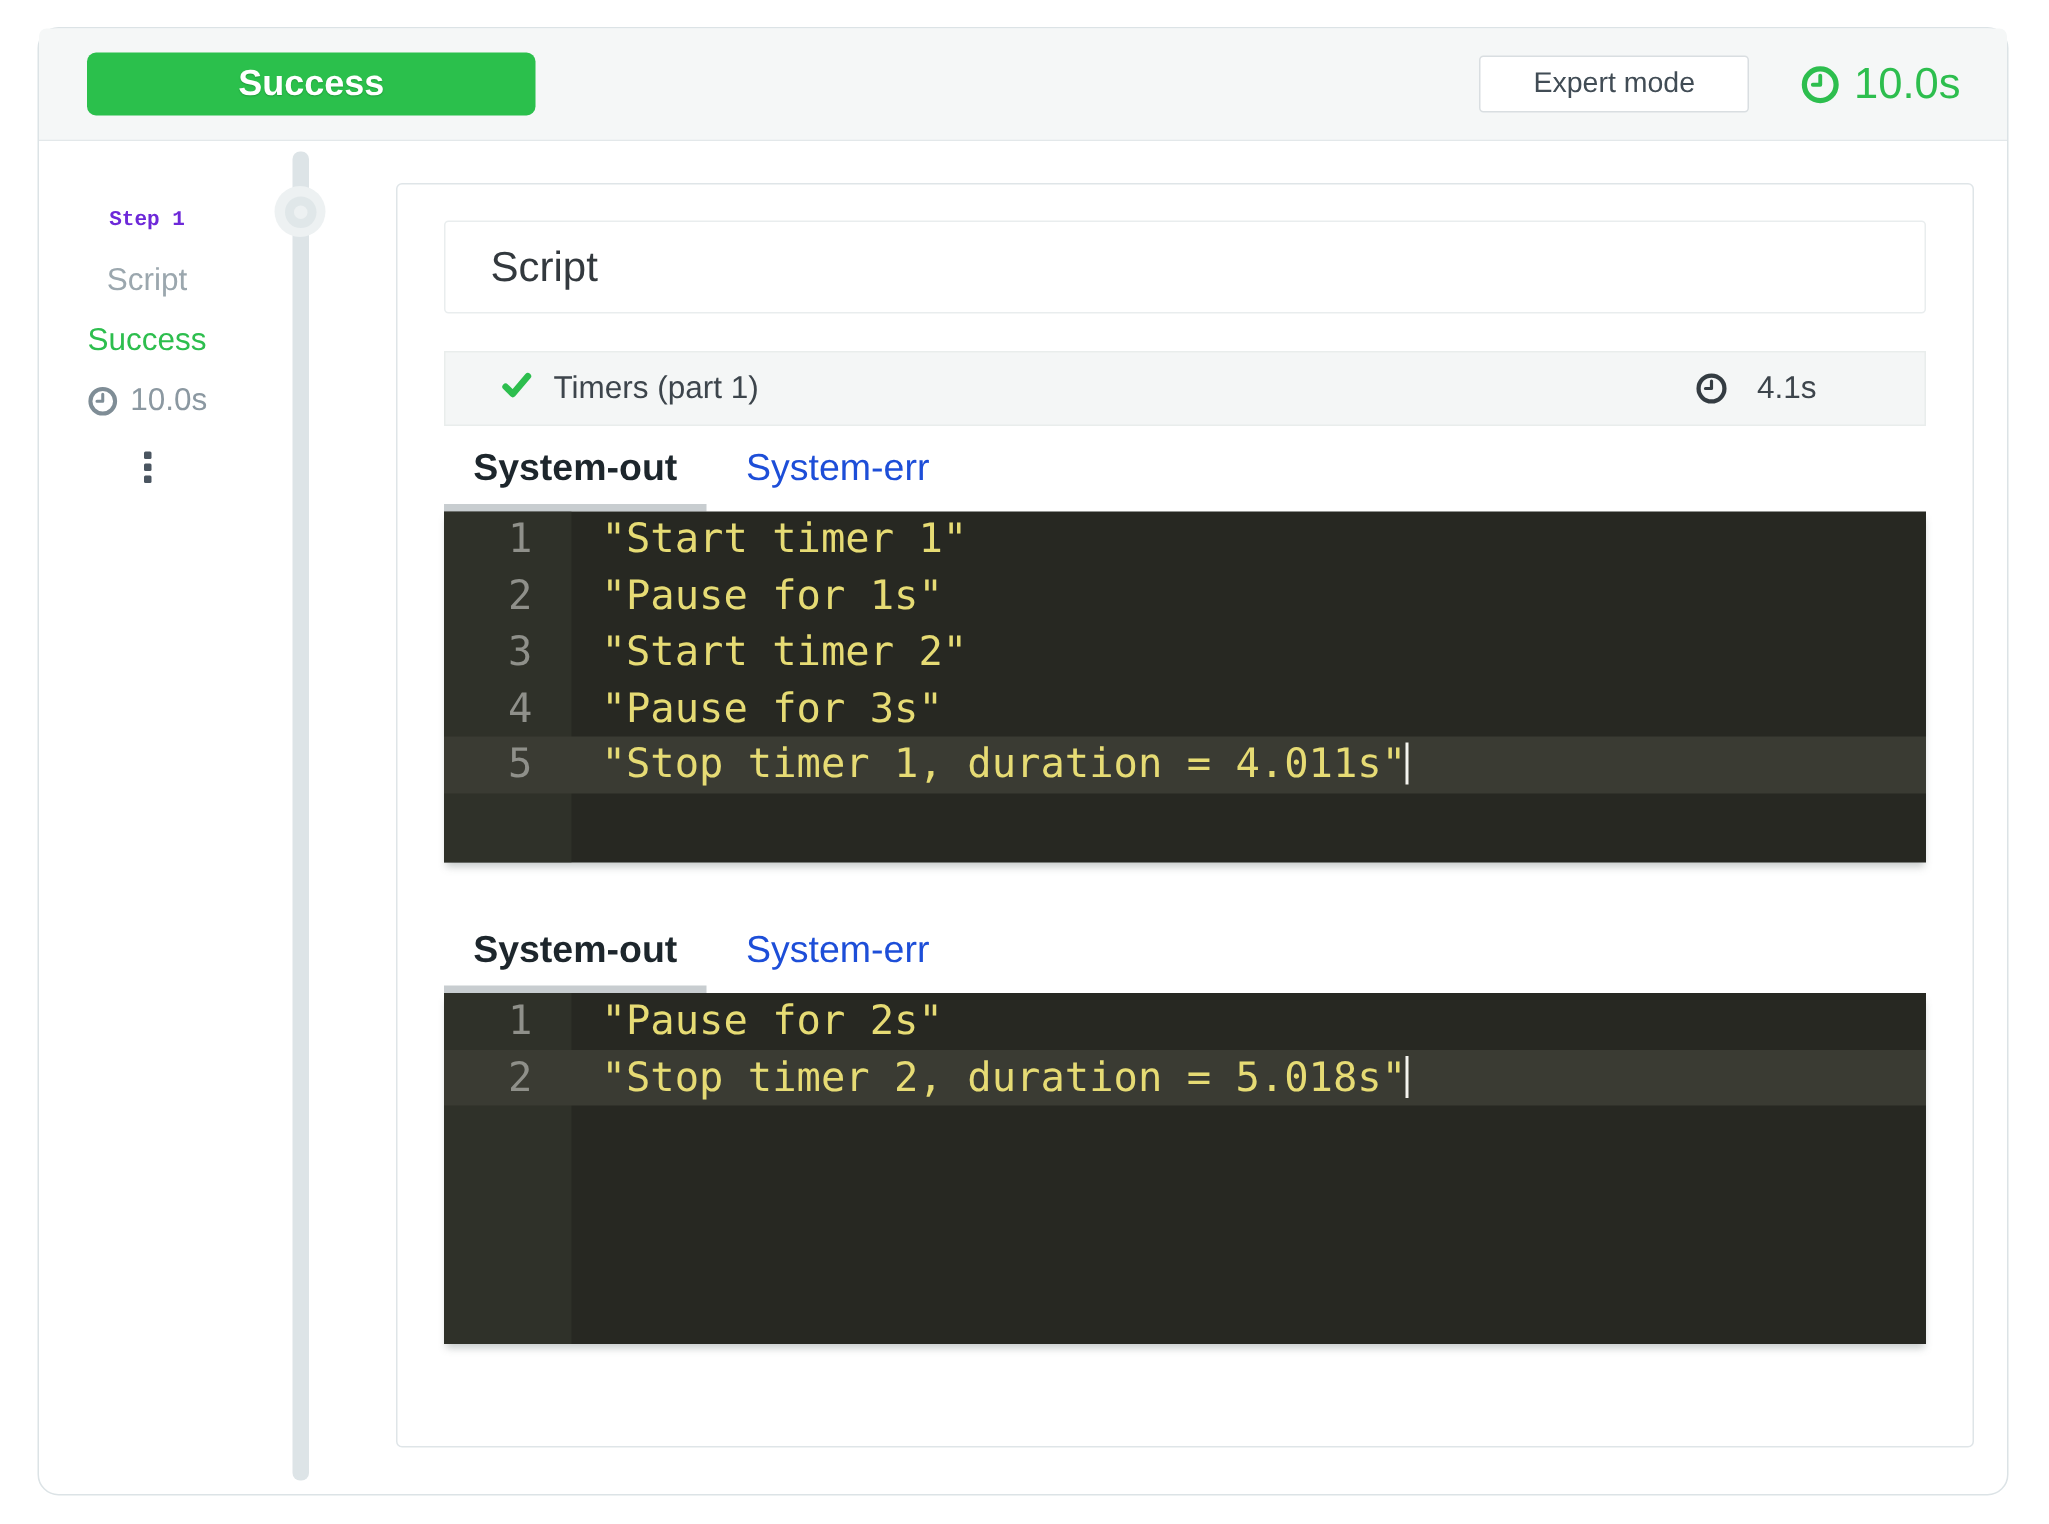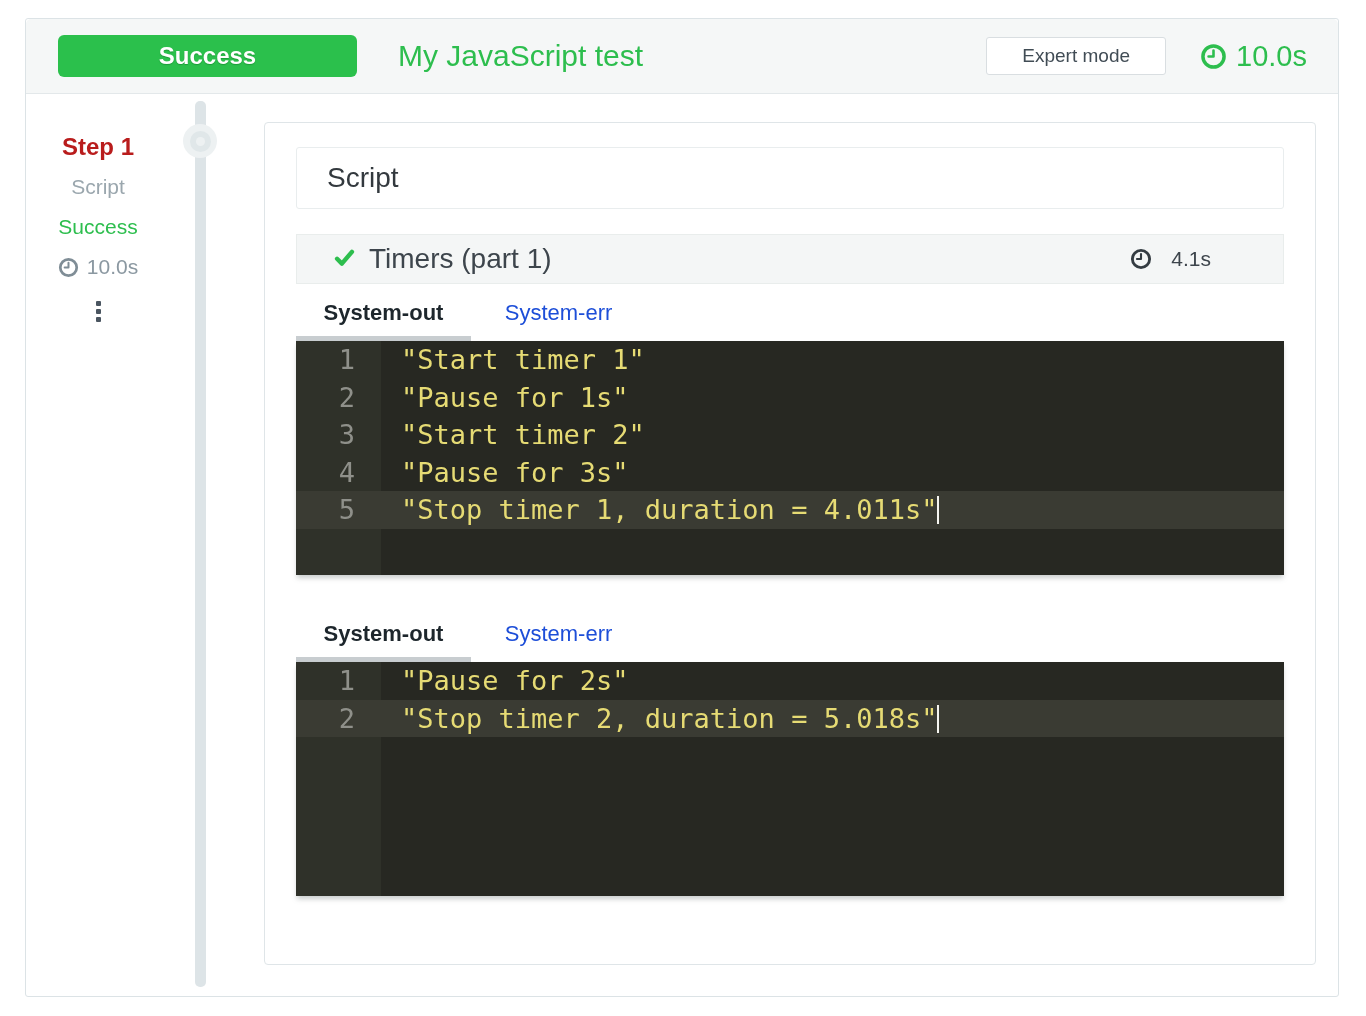--- a/index.html
+++ b/index.html
@@ -1,20 +1,20 @@
 <!DOCTYPE html>
 <html><head>
 <meta charset="utf-8">
 <style>
   * { margin:0; padding:0; box-sizing:border-box; }
   html,body { width:1366px; height:1016px; background:#ffffff; overflow:hidden;
               font-family:"Liberation Sans", sans-serif; }
 
   .outer { position:absolute; left:25px; top:18px; width:1314px; height:979px;
-           background:#ffffff; border:1px solid #dce3e6; border-radius:3px; }
+           background:#ffffff; border:1px solid #dce3e6; border-radius:14px; }
 
   
   .header { height:75px; background:#f5f7f7; border-bottom:1px solid #e3e8ea;
             border-radius:5px 5px 0 0; display:flex; align-items:center; }
   .status-badge { margin-left:32px; width:299px; height:42px; background:#2bc04c;
                   border-radius:6px; display:flex; align-items:center; justify-content:center;
                   color:#ffffff; font-size:24px; font-weight:bold;
                   text-shadow:0 1px 1px rgba(0,90,20,0.35); }
   .page-title { margin-left:41px; font-size:30px; color:#2dbe4e; }
   .header-spacer { flex:1; }
@@ -30,48 +30,48 @@
   .timeline-line { position:absolute; left:169px; top:82px; width:11px; height:886px;
                    background:#dde4e7; border-radius:5px; }
   .timeline-node { position:absolute; left:157px; top:105px; width:34px; height:34px;
                    border-radius:50%; background:#edf1f2; display:flex;
                    align-items:center; justify-content:center; }
   .node-ring { width:21px; height:21px; border-radius:50%; background:#e0e7e9;
                display:flex; align-items:center; justify-content:center; }
   .node-dot { width:9px; height:9px; border-radius:50%; background:#edf1f2; }
 
   .sidebar { position:absolute; left:8px; top:108px; width:128px; text-align:center; }
-  .step-label   { font-size:24px; font-weight:600; color:#b91c1c; line-height:40px; }
+  .step-label   { font-size:14px; font-weight:600; color:#6d28d9; line-height:40px;font-family:Liberation Mono, monospace; }
   .step-type    { font-size:21px; color:#9ba7ae; line-height:40px; }
   .step-status  { font-size:21px; color:#2dbe4e; line-height:40px; }
   .step-duration{ display:flex; align-items:center; justify-content:center; gap:8px;
                   color:#8b98a1; font-size:21px; line-height:40px; }
   .kebab { margin-top:12px; display:inline-flex; flex-direction:column; gap:3px;
            cursor:pointer; padding:2px 6px; }
   .kebab .dot { width:5px; height:5px; background:#4a5560; border-radius:1px; }
 
   
   .main-card { position:absolute; left:238px; top:103px; width:1052px; height:843px;
                background:#ffffff; border:1px solid #dfe5e8; border-radius:4px;
                padding:24px 31px 0 31px; }
   .script-box { height:62px; border:1px solid #e9edee; border-radius:3px; display:flex;
                 align-items:center; padding-left:30px; font-size:28px; color:#33393e;
                 margin-bottom:25px; }
 
   .section { margin-bottom:30px; }
   .sec-header { height:50px; background:#f4f6f6; border:1px solid #e9edec;
                 display:flex; align-items:center; padding:0 72px 0 36px; }
-  .sec-title { margin-left:13px; font-size:28px; color:#3d454c; }
+  .sec-title { margin-left:13px; font-size:21px; color:#3d454c; }
   .sec-timer { margin-left:auto; display:flex; align-items:center; gap:19px;
                font-size:21px; color:#3d454c; }
   .sec-timer .clock { color:#343c42; }
 
   .tab-bar { height:57px; display:flex; }
   .tab { width:175px; display:flex; align-items:center; justify-content:center;
-         font-size:22px; position:relative; cursor:pointer; }
+         font-size:25px; position:relative; cursor:pointer; }
   .tab.active { color:#1d262c; font-weight:700; }
   .tab.active::after { content:""; position:absolute; left:0; right:0; bottom:0;
                        height:5px; background:#c8cdd0; }
   .tab.inactive { color:#1d4ed8; }
 
   .console { height:234px; position:relative; background:#272822; overflow:hidden;
              font-family:"DejaVu Sans Mono", monospace; font-size:27px;
              box-shadow:0 4px 5px -1px rgba(100,112,112,0.35); }
   .gutter-bg { position:absolute; left:0; top:0; bottom:0; width:85px; background:#2f3129; }
   .crow { position:relative; display:flex; height:37.5px; line-height:37.5px; }
@@ -81,21 +81,20 @@
   .cursor { display:inline-block; width:2px; height:28px; background:#f5f5f0;
             vertical-align:-5px; }
 </style>
 </head>
 <body>
 
 <div class="outer">
 
   <div class="header">
     <div class="status-badge">Success</div>
-    <div class="page-title">My JavaScript test</div>
     <div class="header-spacer"></div>
     <button class="expert-btn">Expert mode</button>
     <div class="total-timer">
       <span class="clock">
         <svg viewBox="0 0 24 24" width="27" height="27">
           <circle cx="12" cy="12" r="9.4" fill="none" stroke="#2dbe4e" stroke-width="3.1"></circle>
           <path d="M12 6.6 V12 H7.6" fill="none" stroke="#2dbe4e" stroke-width="2.3" stroke-linecap="round" stroke-linejoin="round"></path>
         </svg>
       </span>
       <span>10.0s</span>

